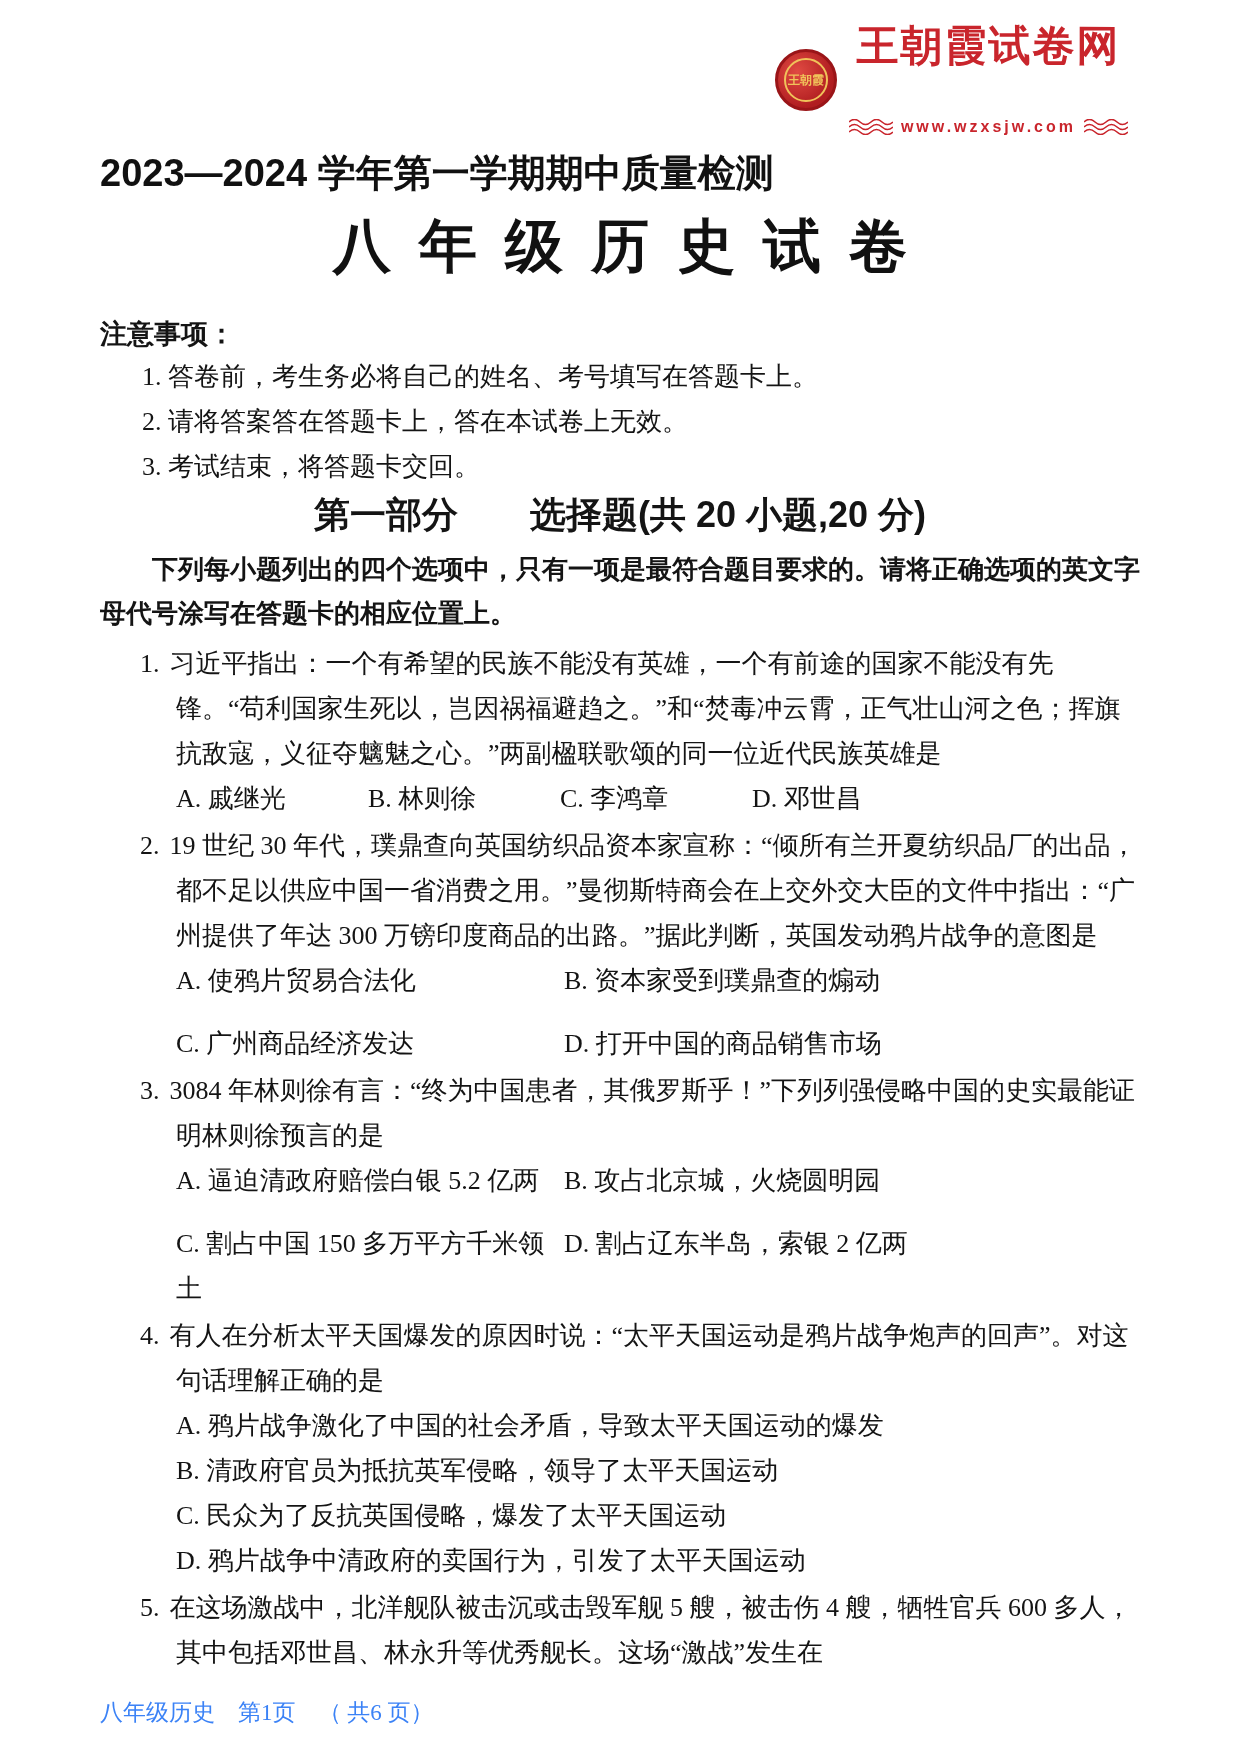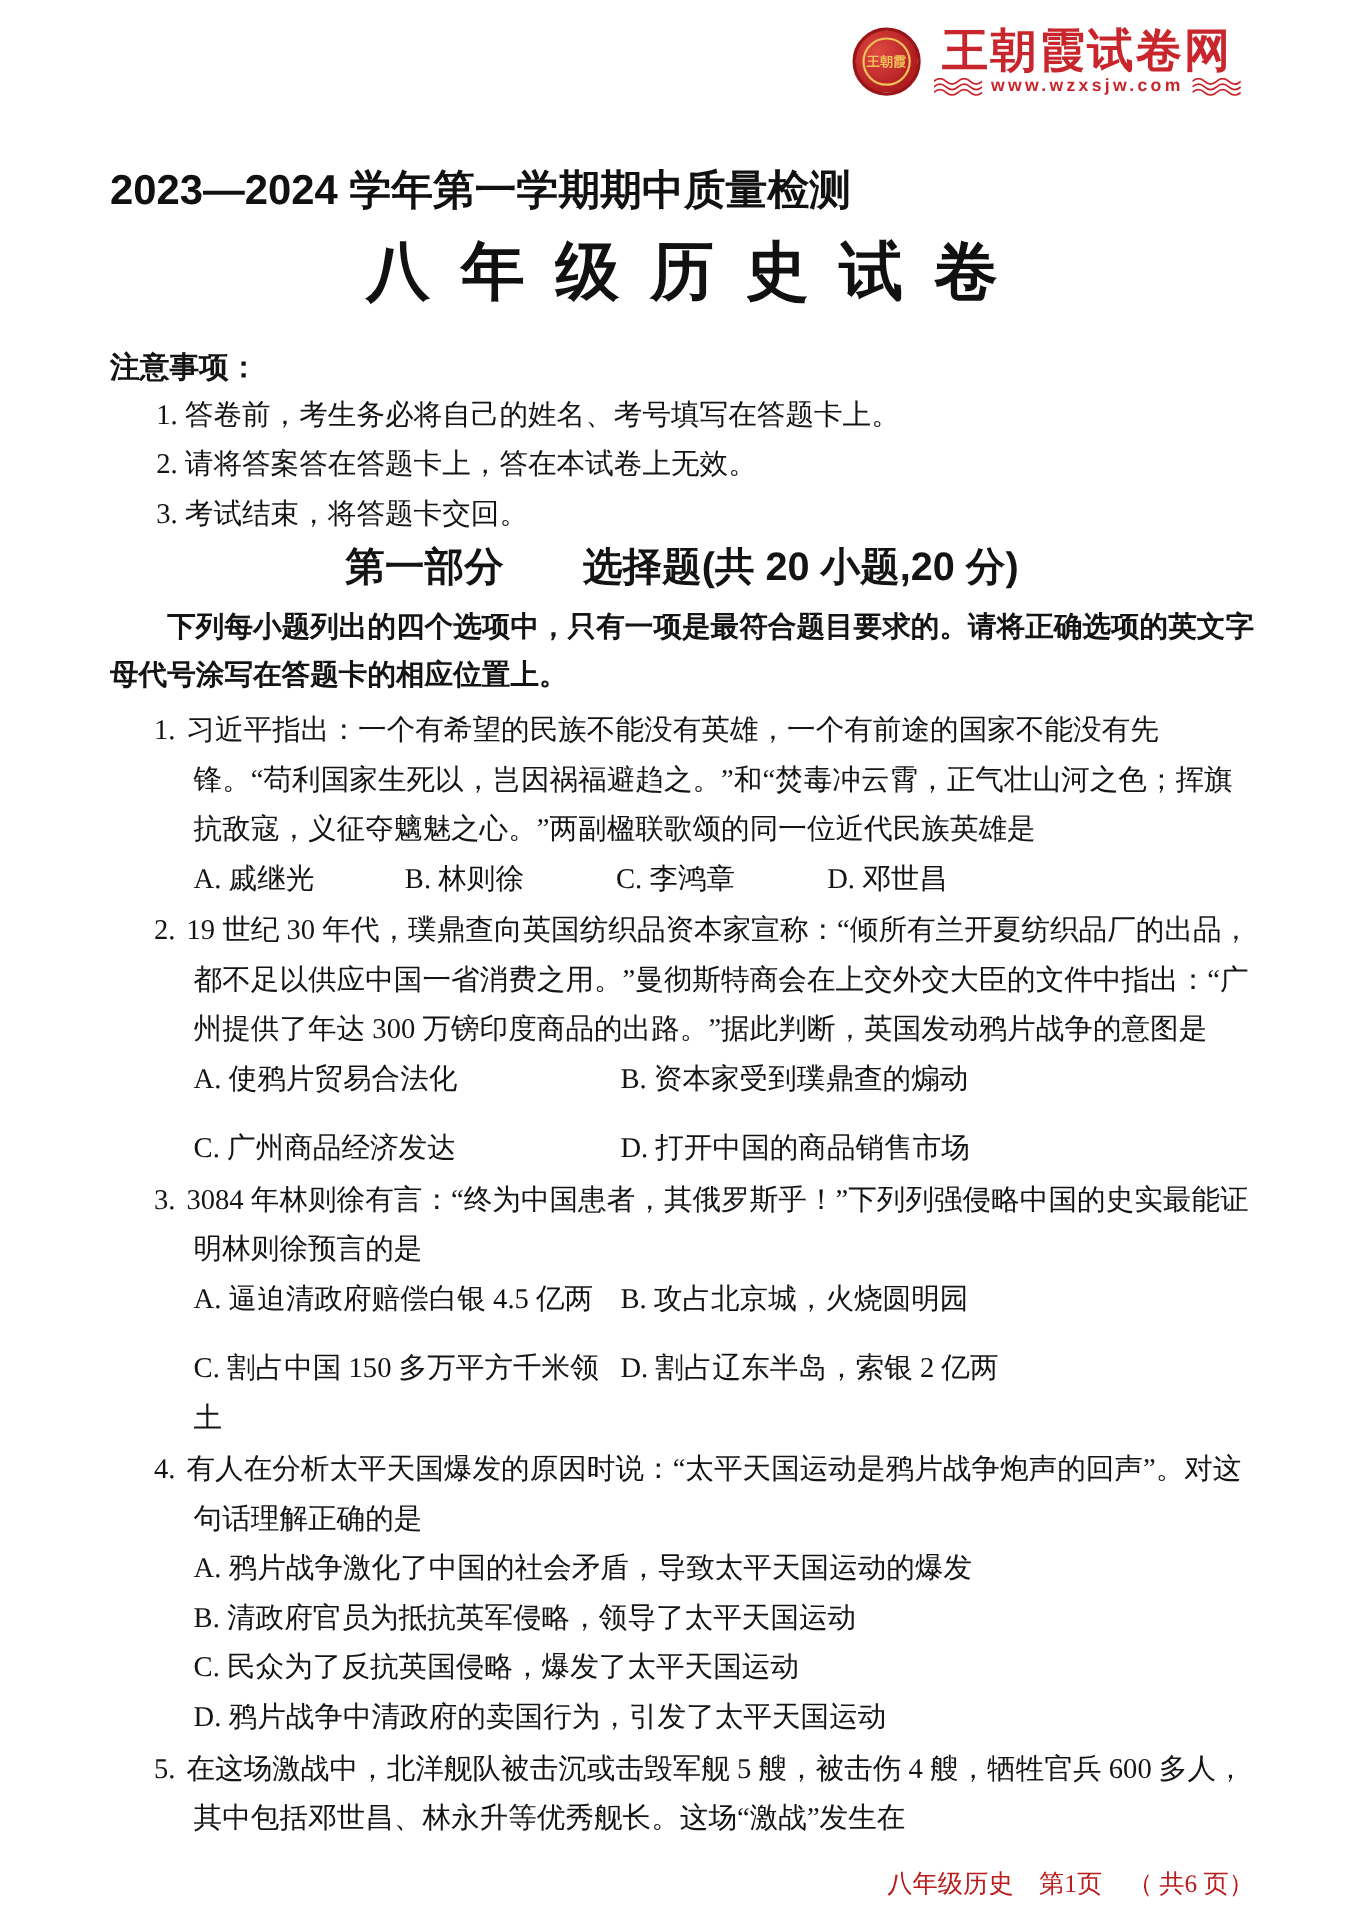--- a/index.html
+++ b/index.html
@@ -48,21 +48,21 @@
     color: #f0c35a;
     font-size: 12px;
     line-height: 13px;
     display: flex;
     align-items: center;
     justify-content: center;
     text-align: center;
     font-weight: 700;
     overflow: hidden;
   }
-  .brand-text-col { display: flex; flex-direction: column; align-items: center; }
+  .brand-text-col { display: flex; flex-direction: column; align-items: center; gap: 48px; }
   .brand-name {
     font-family: "Liberation Sans", sans-serif;
     font-weight: 800;
     font-size: 42px;
     line-height: 44px;
     color: #c9252c;
     letter-spacing: 2px;
   }
   .brand-url-row {
     display: flex;
@@ -142,23 +142,23 @@
   .opts span { display: inline-block; }
   .opts.row4 { display: flex; }
   .opts.row4 span { width: 192px; }
   .opts.grid { display: grid; grid-template-columns: 388px 1fr; row-gap: 18px; }
   .opts.stack span { display: block; }
 
   
   .page-footer {
     margin-top: auto;
     padding-bottom: 26px;
-    text-align: right;
+    text-align: left;
     font-size: 23px;
-    color: #b91c1c;
+    color: #3b82f6;
   }
 </style>
 </head>
 <body>
 
 <div class="page">
 
   <div class="brand">
     <div class="seal">
       <div class="seal-inner">王朝霞</div>
@@ -212,21 +212,21 @@
         <span>A. 使鸦片贸易合法化</span>
         <span>B. 资本家受到璞鼎查的煽动</span>
         <span>C. 广州商品经济发达</span>
         <span>D. 打开中国的商品销售市场</span>
       </div>
     </div>
 
     <div class="question">
       <p class="stem"><span class="qnum">3.</span><span>3084 年林则徐有言：“终为中国患者，其俄罗斯乎！”下列列强侵略中国的史实最能证明林则徐预言的是</span></p>
       <div class="opts grid">
-        <span>A. 逼迫清政府赔偿白银 4.5 亿两</span>
+        <span>A. 逼迫清政府赔偿白银 5.2 亿两</span>
         <span>B. 攻占北京城，火烧圆明园</span>
         <span>C. 割占中国 150 多万平方千米领土</span>
         <span>D. 割占辽东半岛，索银 2 亿两</span>
       </div>
     </div>
 
     <div class="question">
       <p class="stem"><span class="qnum">4.</span><span>有人在分析太平天国爆发的原因时说：“太平天国运动是鸦片战争炮声的回声”。对这句话理解正确的是</span></p>
       <div class="opts stack">
         <span>A. 鸦片战争激化了中国的社会矛盾，导致太平天国运动的爆发</span>

